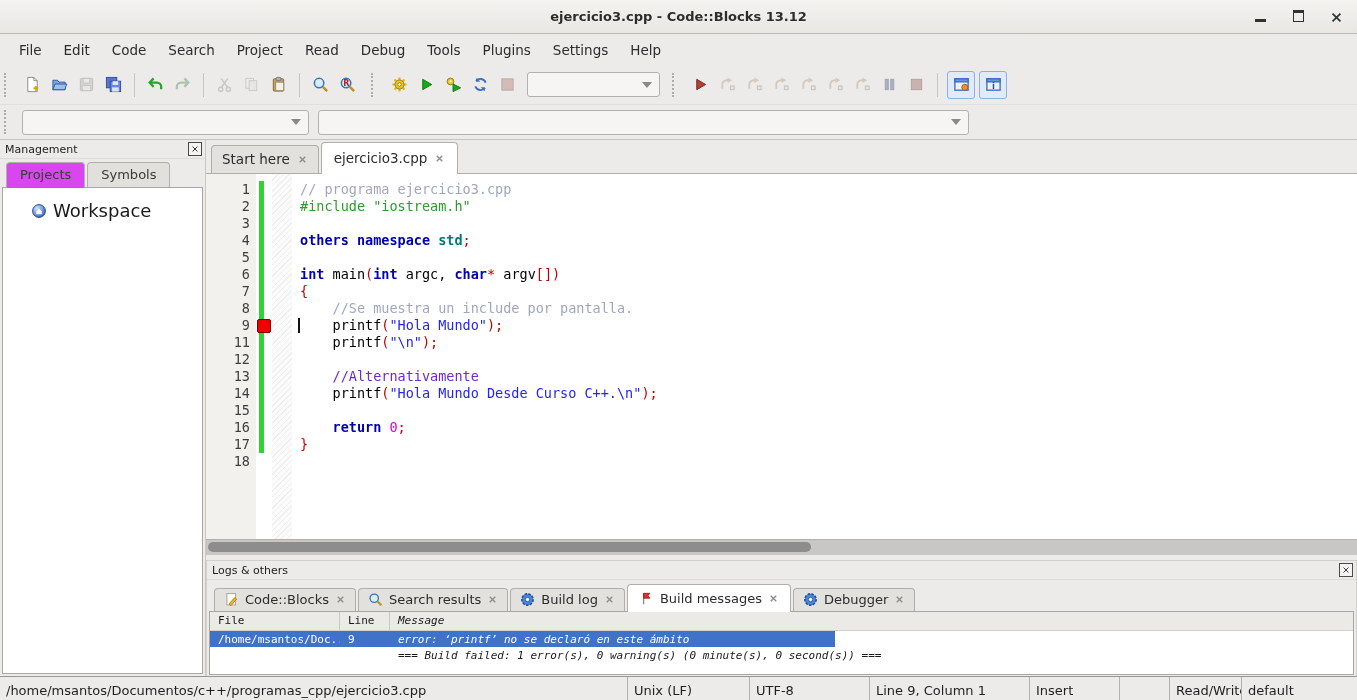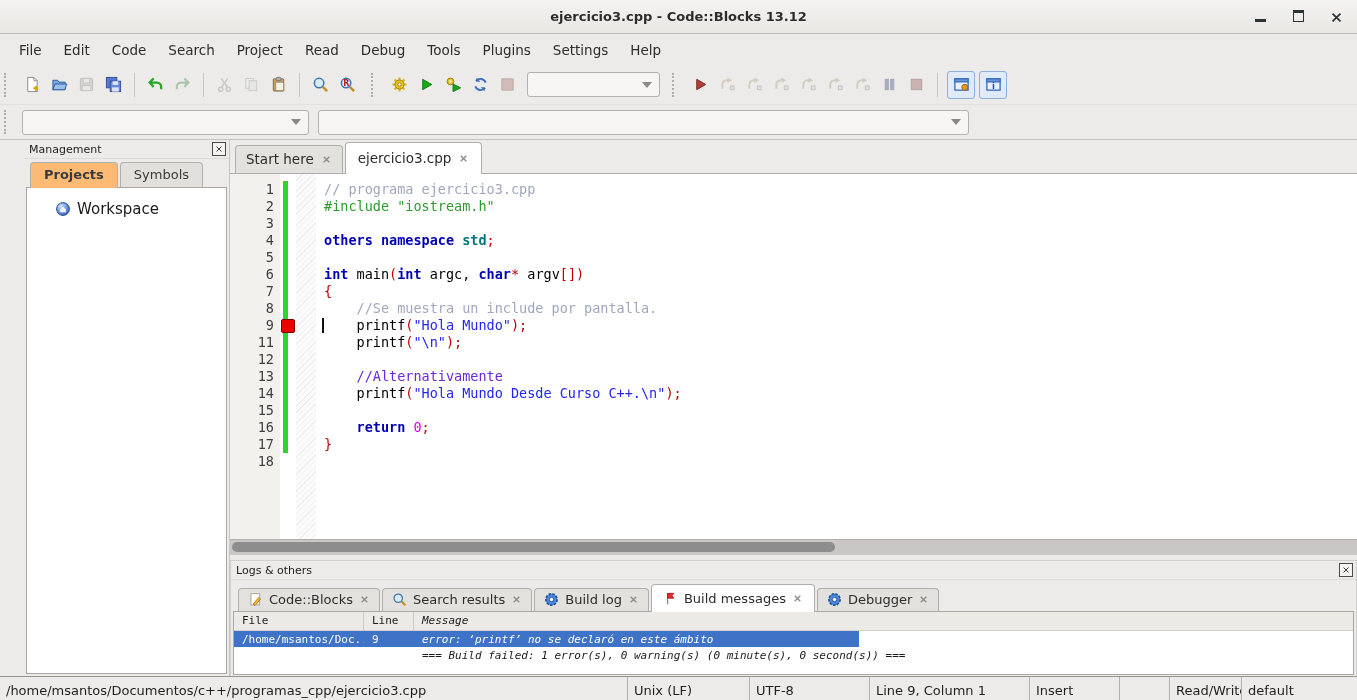--- a/index.html
+++ b/index.html
@@ -34,31 +34,31 @@
   .combo .arrow{width:0;height:0;border-left:5px solid transparent;border-right:5px solid transparent;
                 border-top:6px solid #8a8884;}
   .combo-target{width:133px;margin-left:6px;}
   .combo-scope{width:287px;margin-left:3px;}
   .combo-symbol{width:651px;margin-left:9px;}
 
   
   .main{height:536px;flex:none;display:flex;background:#ecebe9;}
 
   
-  .mgmt{width:205px;flex:none;display:flex;flex-direction:column;border-right:1px solid #c9c7c3;padding-left:24px;}
+  .mgmt{width:205px;flex:none;display:flex;flex-direction:column;border-right:1px solid #c9c7c3;}
   .panel-head{height:18px;flex:none;display:flex;align-items:center;justify-content:space-between;
               font-size:11px;padding:0 3px 0 5px;color:#222;border-bottom:1px solid #dddbd7;}
   .xbox{width:12px;height:12px;border:1px solid #4a4a4a;background:#f4f3f1;display:flex;
         align-items:center;justify-content:center;}
   .mgmt-tabs{height:28px;flex:none;display:flex;align-items:flex-end;padding-left:6px;}
   .ptab{padding:4px 13px 5px;font-size:13px;background:#e2e0dc;border:1px solid #b2b0ac;border-bottom:none;
         border-radius:4px 4px 0 0;margin-right:2px;color:#3a3a3a;}
-  .ptab.active{background:#fdba74;position:relative;z-index:2;margin-bottom:-1px;padding-bottom:6px;font-weight:bold;}
+  .ptab.active{background:#d946ef;position:relative;z-index:2;margin-bottom:-1px;padding-bottom:6px;}
   .mgmt-body{flex:1;background:#fff;border:1px solid #a9a7a3;margin:0 2px 2px 2px;}
-  .ws-row{display:flex;align-items:center;gap:6px;padding:12px 0 0 28px;font-size:15px;color:#1a1a1a;}
+  .ws-row{display:flex;align-items:center;gap:6px;padding:12px 0 0 28px;font-size:18px;color:#1a1a1a;}
 
   
   .right-col{flex:1;min-width:0;display:flex;flex-direction:column;}
   .ed-tabs{height:33px;flex:none;display:flex;align-items:flex-end;padding-left:5px;background:#ecebe9;}
   .etab{display:flex;align-items:center;gap:7px;padding:5px 10px 6px;font-size:13.5px;background:#e3e1dd;
         border:1px solid #b0aeaa;border-bottom:none;border-radius:4px 4px 0 0;margin-right:2px;color:#2c2c2c;}
   .etab.active{background:#fff;padding:7px 12px 8px;position:relative;z-index:3;margin-bottom:-1px;}
   .editor{height:365px;flex:none;background:#fff;border-top:1px solid #b0aeaa;position:relative;overflow:hidden;}
   .colbg-num{position:absolute;left:0;top:0;bottom:0;width:50px;background:#f2f1ee;}
   .colbg-fold{position:absolute;left:66px;top:0;bottom:0;width:20px;

